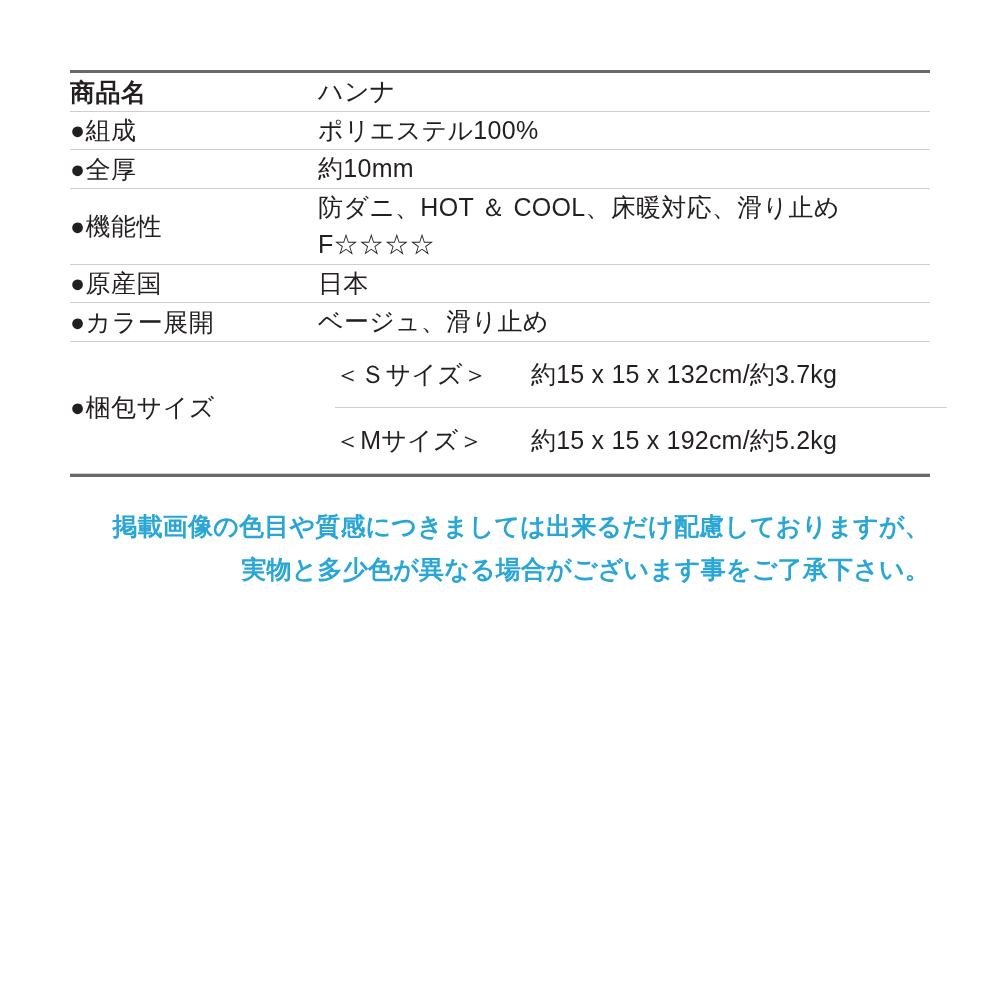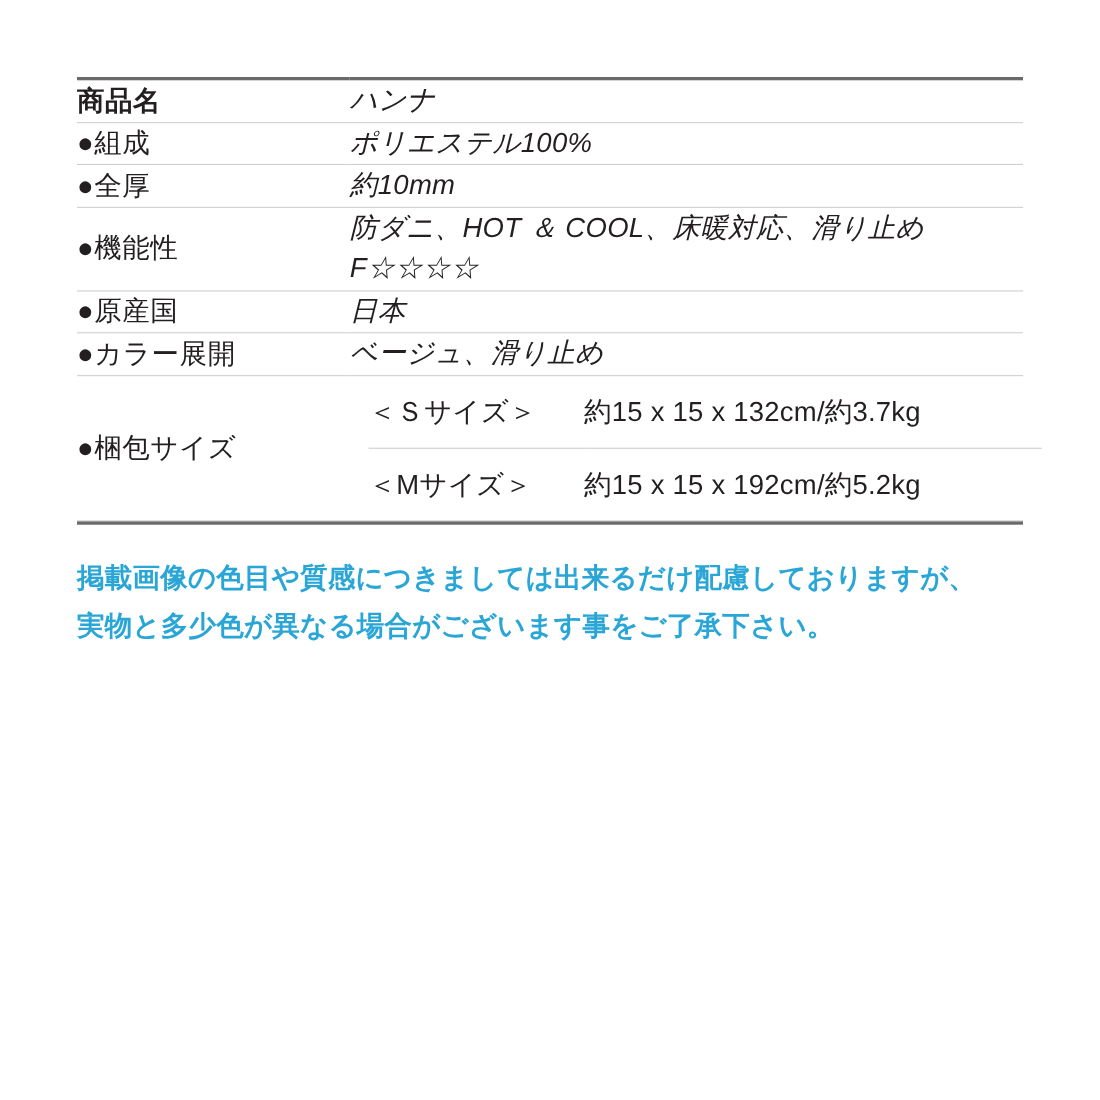--- a/index.html
+++ b/index.html
@@ -58,21 +58,20 @@
     font-size: 25px;
     color: #231f20;
     padding: 18px 0 18px 18px;
     line-height: 1.5;
     letter-spacing: 0.3px;
     box-sizing: border-box;
   }
 
   td.value .line {
     display: block;
-    font-style: italic;
   }
 
   
   td.pack-cell {
     padding: 0 0 0 18px;
     border-bottom: none;
   }
   table.pack {
     width: 100%;
     border-collapse: collapse;
@@ -112,20 +111,21 @@
     margin-top: 28px;
     width: 860px;
     color: #29a6d6;
     font-size: 25px;
     font-weight: bold;
     line-height: 1.75;
     letter-spacing: 0.2px;
   }
   .note .nline {
     display: block;
+    text-align: right;
   }
 </style>
 </head>
 <body>
 
 <div class="sheet">
 
   <table class="spec">
     <tbody>
       <tr class="top-edge">

